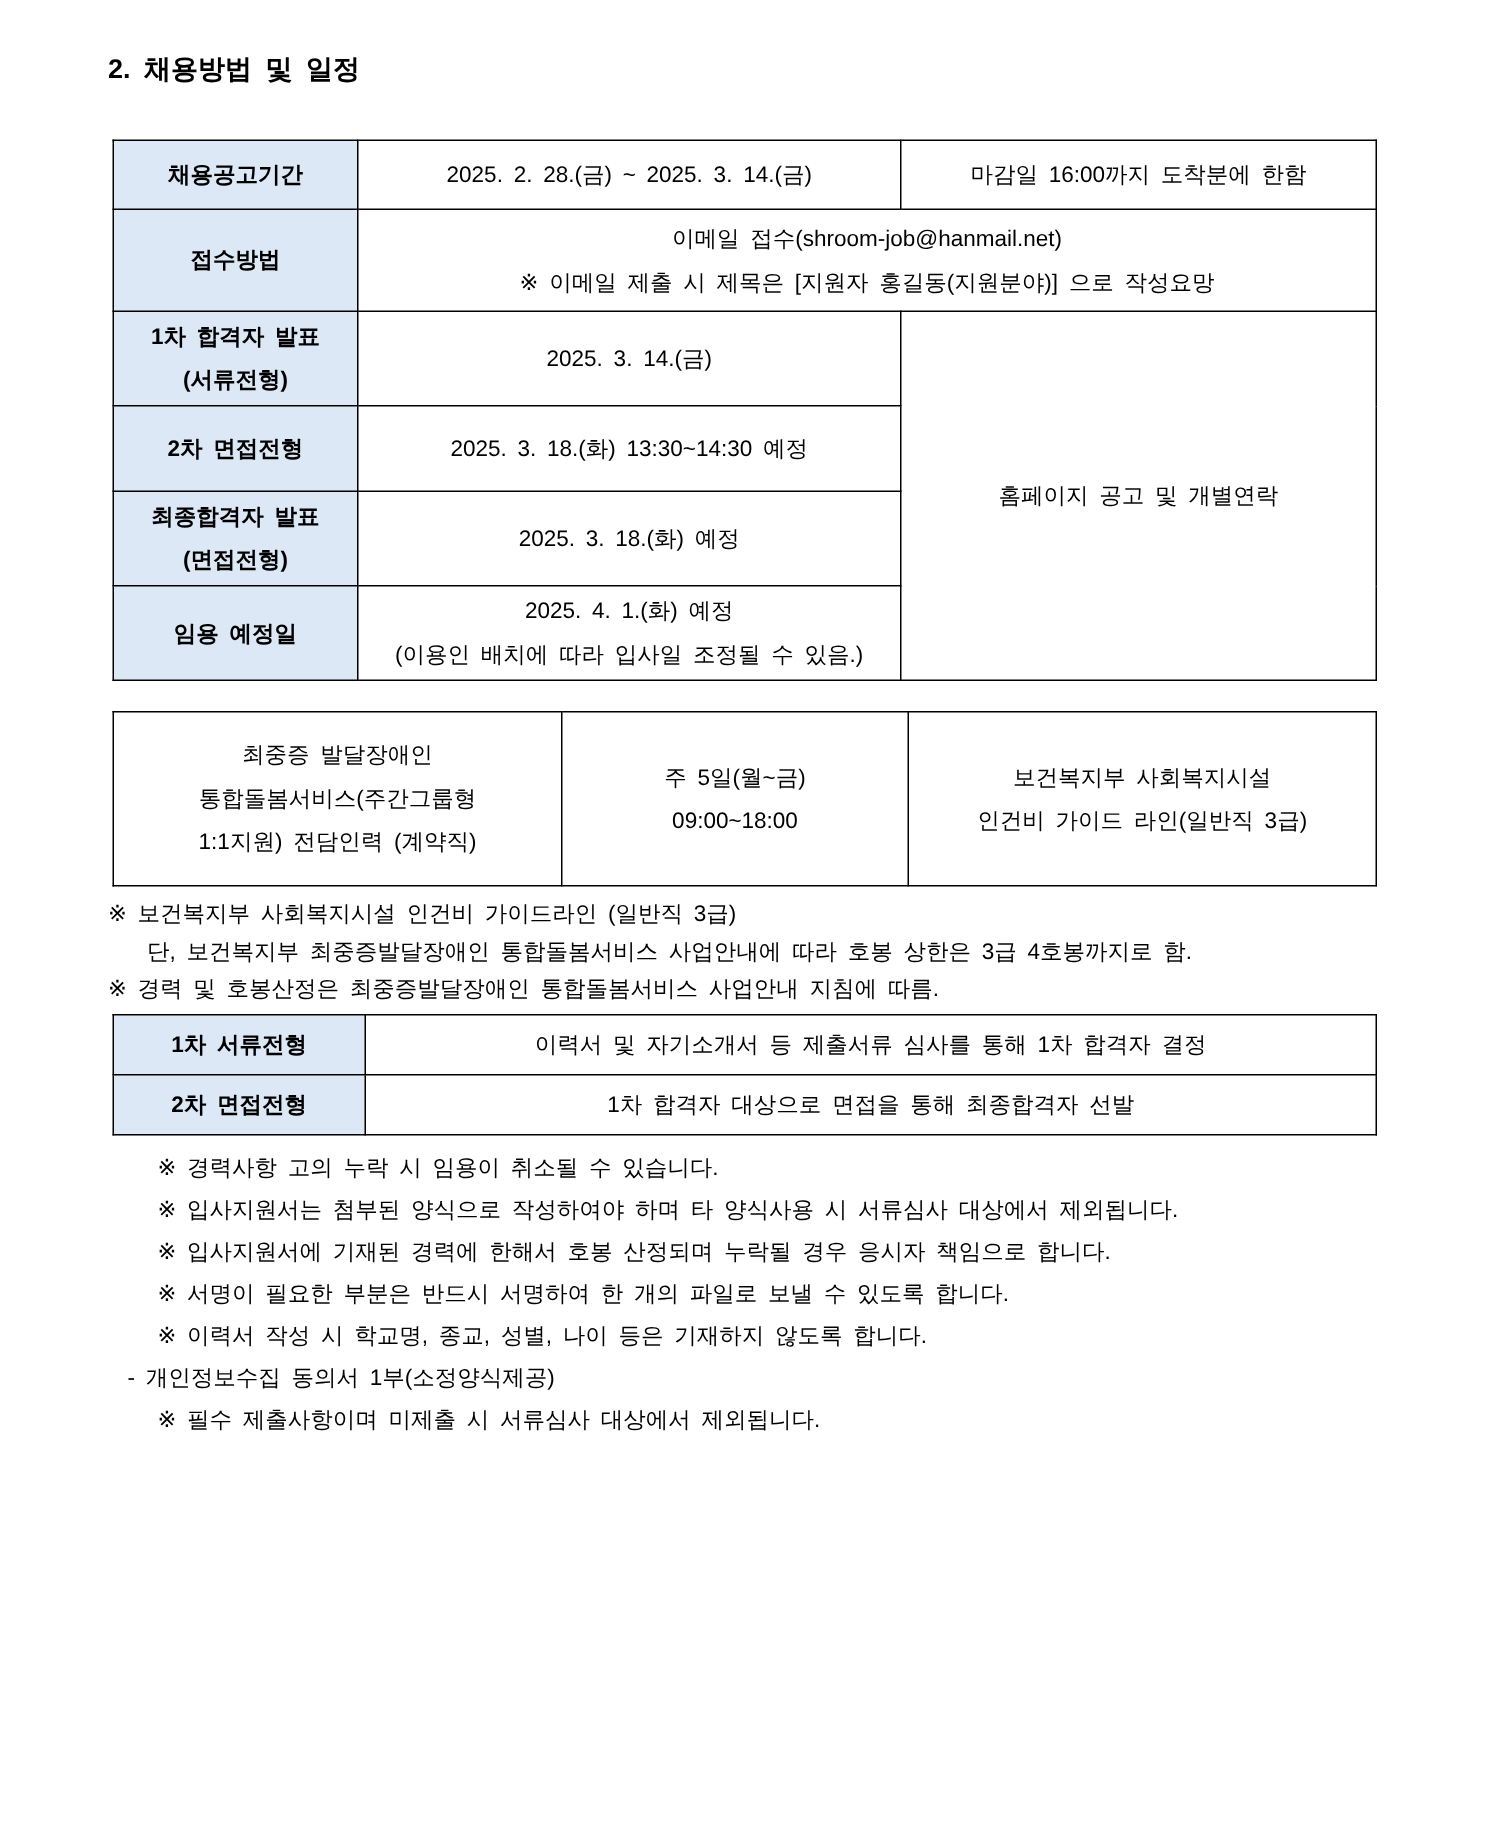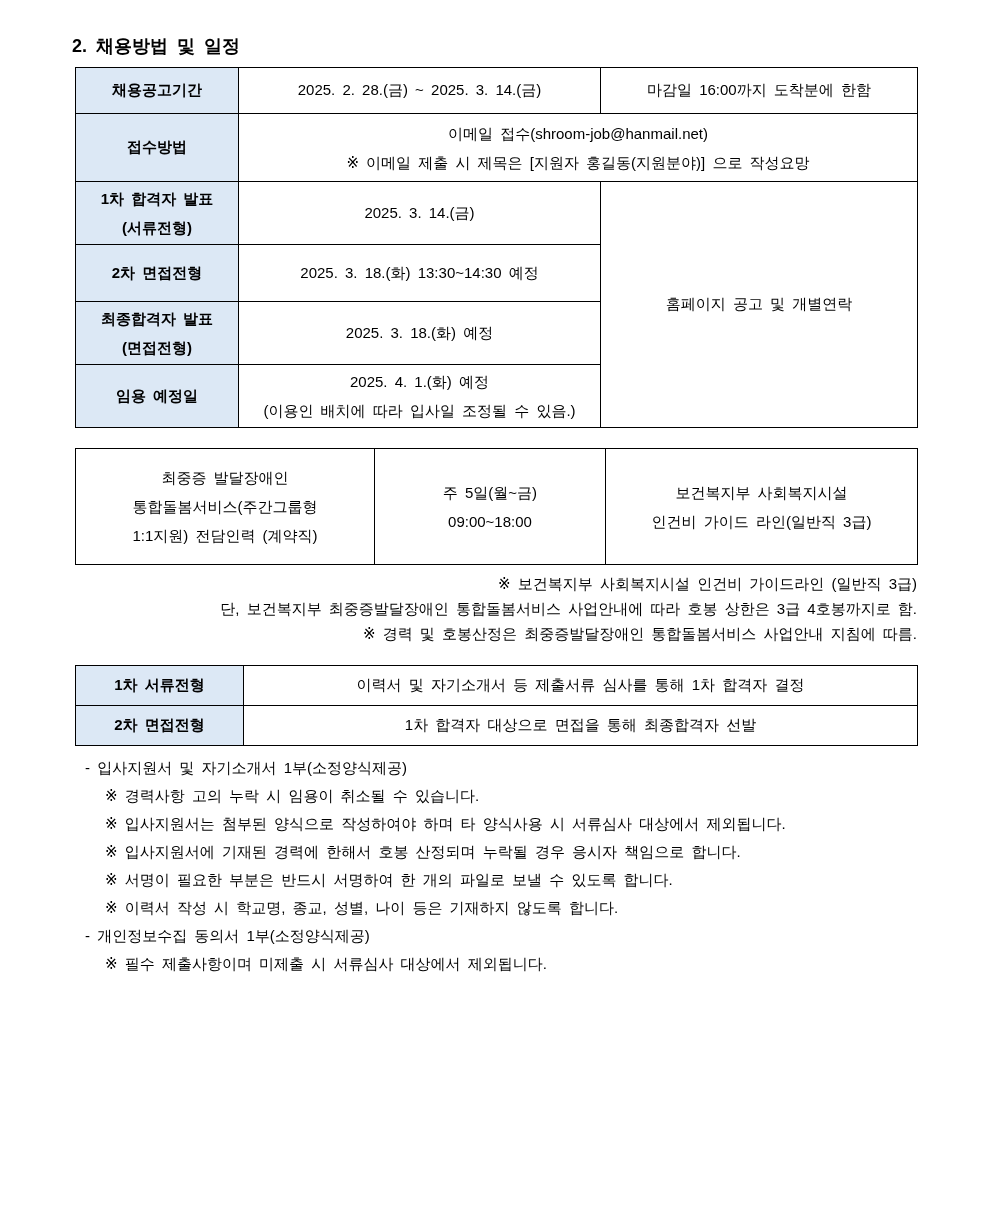--- a/index.html
+++ b/index.html
@@ -37,41 +37,40 @@
     vertical-align: middle;
     padding: 2px 6px;
     box-sizing: border-box;
     font-weight: normal;
     word-spacing: 3px;
   }
   table.doc-table th {
     background: #dce8f5;
     font-weight: bold;
   }
-  .tbl-s2 { margin-top: 9px; }
+  .tbl-s2 { margin-top: 35px; }
   .tbl-s2 tr.r1 { height: 46px; }
   .tbl-s2 tr.r2 { height: 68px; }
   .tbl-s2 tr.r3 { height: 56px; }
   .tbl-s2 tr.r4 { height: 57px; }
   .tbl-s2 tr.r5 { height: 57px; }
   .tbl-s2 tr.r6 { height: 57px; }
   .cell-line { line-height: 29px; }
   .mt-41 { margin-top: 41px; }
   .mt-33 { margin-top: 33px; }
   .mt-30 { margin-top: 30px; }
   .tbl-s3 { margin-top: 20px; }
   .tbl-s3 tr.hdr { height: 44px; }
   .tbl-s3 tr.bdy { height: 116px; }
-  .tbl-s4 { margin-top: 19px; border-radius: 24px; }
+  .tbl-s4 { margin-top: 4px; border-radius: 24px; }
   .tbl-s4 tr { height: 40px; }
   .notes {
     margin-top: 6px;
     font-size: 15px;
     word-spacing: 3px;
-    text-align: right;
   }
   .note-line { line-height: 25px; }
   .note-indent { padding-left: 26px; }
   .items {
     margin-top: 8px;
     font-size: 15px;
     word-spacing: 3px;
   }
   .item { line-height: 28px; }
   .item-dash { padding-left: 13px; }
@@ -177,21 +176,20 @@
     </tr>
     <tr>
       <th>2차 면접전형</th>
       <td>1차 합격자 대상으로 면접을 통해 최종합격자 선발</td>
     </tr>
   </tbody>
     </table>
 
 
   <div class="items">
-    <div class="item item-dash">- 입사지원서 및 자기소개서 1부(소정양식제공)</div>
     <div class="item item-note">※ 경력사항 고의 누락 시 임용이 취소될 수 있습니다.</div>
     <div class="item item-note">※ 입사지원서는 첨부된 양식으로 작성하여야 하며 타 양식사용 시 서류심사 대상에서 제외됩니다.</div>
     <div class="item item-note">※ 입사지원서에 기재된 경력에 한해서 호봉 산정되며 누락될 경우 응시자 책임으로 합니다.</div>
     <div class="item item-note">※ 서명이 필요한 부분은 반드시 서명하여 한 개의 파일로 보낼 수 있도록 합니다.</div>
     <div class="item item-note">※ 이력서 작성 시 학교명, 종교, 성별, 나이 등은 기재하지 않도록 합니다.</div>
     <div class="item item-dash">- 개인정보수집 동의서 1부(소정양식제공)</div>
     <div class="item item-note">※ 필수 제출사항이며 미제출 시 서류심사 대상에서 제외됩니다.</div>
 
   </div>
 

